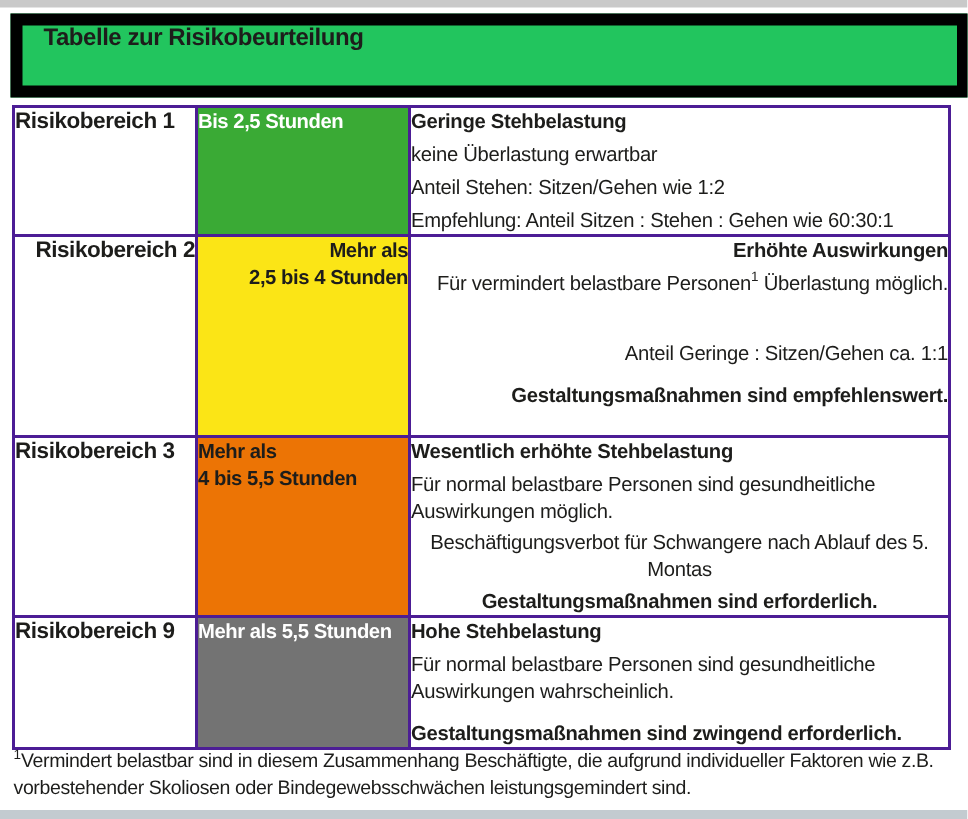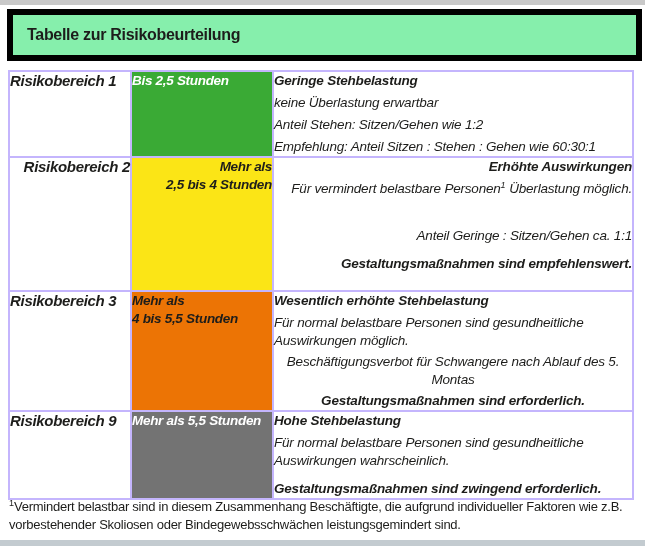--- a/index.html
+++ b/index.html
@@ -9,33 +9,33 @@
     color: #1d1d1b;
     letter-spacing: -0.2px;
   }
   .page { position: relative; width: 645px; height: 546px; background: #ffffff; }
   .edge-strip { position: absolute; left: 0; width: 645px; }
   .edge-strip.top { top: 0; height: 5px; background: #c9c9c9; }
   .edge-strip.bottom { bottom: 0; height: 6px; background: #c3cbd0; }
 
   .header-bar {
     position: absolute; left: 7px; top: 9px; width: 623px; height: 40px;
-    background: #86efac; border: 6px solid #000000;
-    display: flex; align-items: center;
+    background: #22c55e; border: 8px solid #000000;
+    display: flex; align-items: flex-start;
   }
   .header-bar .title {
     font-weight: bold; font-size: 16px; padding-left: 14px; letter-spacing: -0.3px;
   }
 
   table.risk-table {
     position: absolute; left: 8px; top: 70px; width: 626px;
     border-collapse: collapse; table-layout: fixed;
   }
   table.risk-table td {
-    border: 2px solid #c4b5fd; vertical-align: top; padding: 0; font-style: italic;
+    border: 2px solid #4c1d95; vertical-align: top; padding: 0;
   }
   td.col-area   { width: 120px; padding: 12px 6px 8px 13px; }
   td.col-duration { width: 140px; padding: 11px 8px 8px 10px; margin-top: 32px; }
   td.col-desc   { padding: 10px 8px 8px 14px; }
 
   tr.row-1 td { height: 73px; }
   tr.row-2 td { height: 132px; text-align: right; }
   tr.row-3 td { height: 118px; }
   tr.row-4 td { height: 83px; }
 

